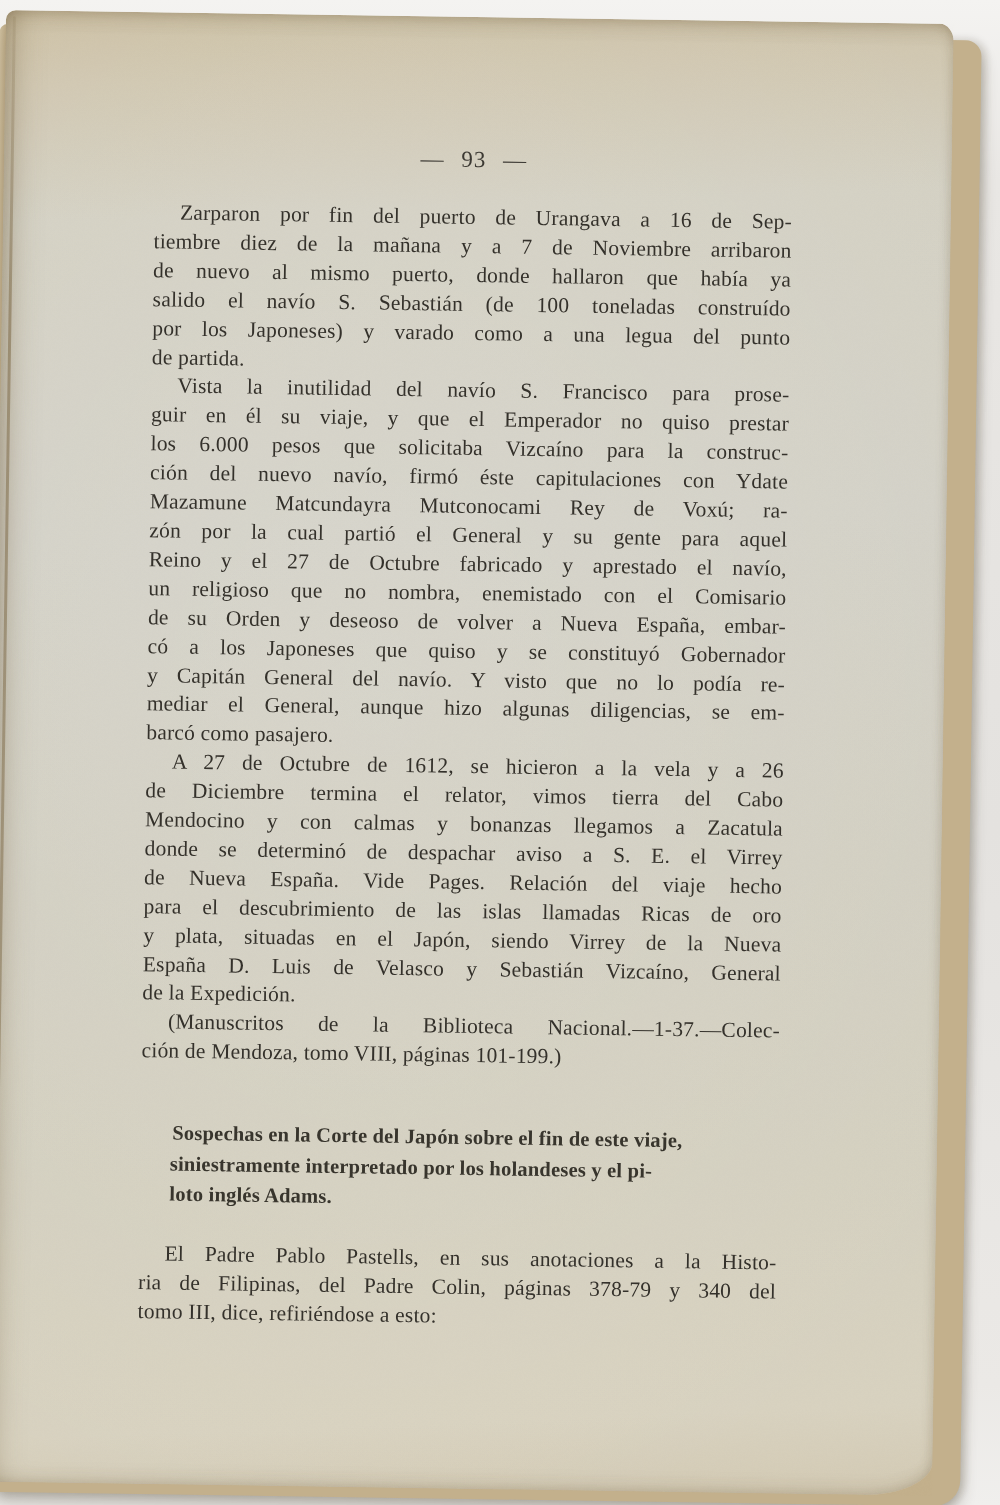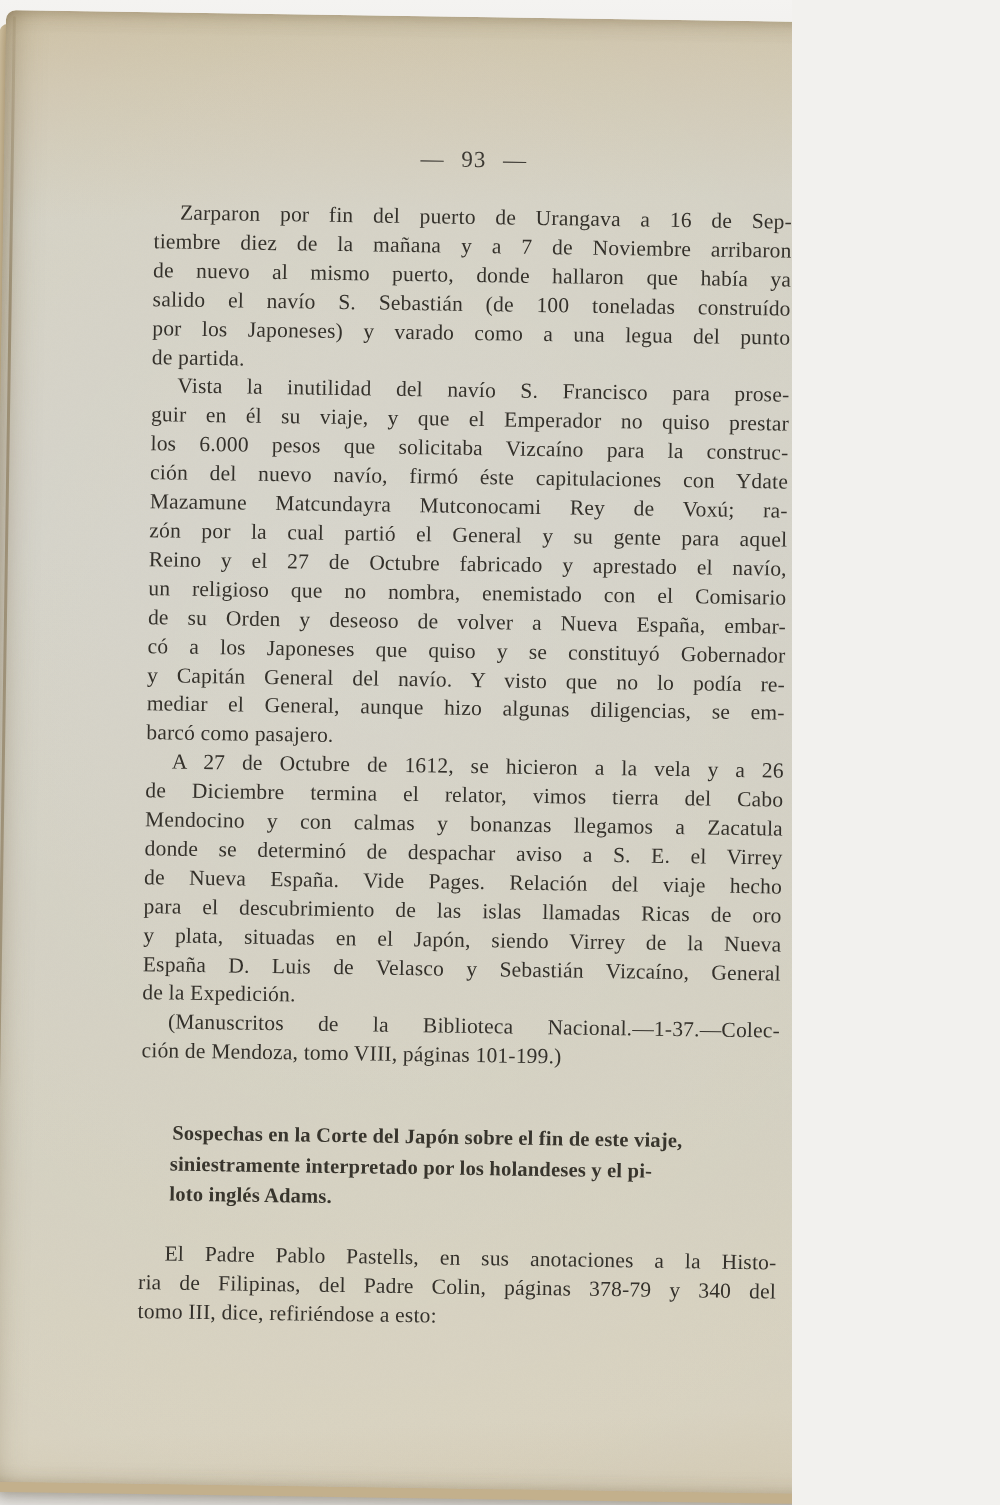--- a/index.html
+++ b/index.html
@@ -3,21 +3,21 @@
 <meta charset="utf-8">
 <style>
   html, body {
     margin: 0;
     padding: 0;
     background: #f2f1ee;
     font-family: "Liberation Serif", "DejaVu Serif", serif;
   }
   .canvas {
     position: relative;
-    width: 792px;
+    width: 1000px;
     height: 1505px;
     overflow: hidden;
     background: linear-gradient(180deg, #f4f3f1 0%, #e9e7e4 12%, #e4e2df 55%, #ebe9e6 92%, #f0efed 100%);
   }
   
   .book {
     position: absolute;
     left: 6px;
     top: 10px;
     width: 948px;

